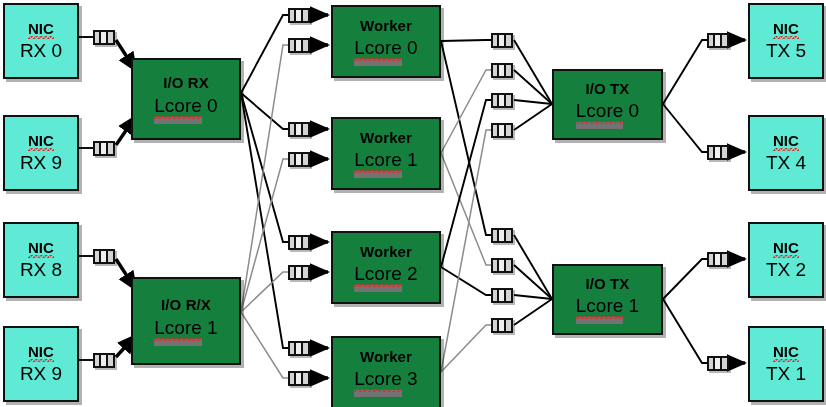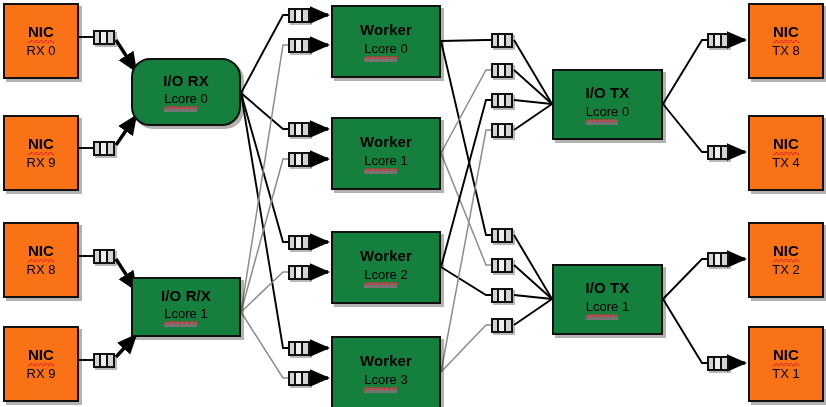--- a/index.html
+++ b/index.html
@@ -13,41 +13,41 @@
   
   .box{
     position:absolute;
     box-sizing:border-box;
     border:2px solid #111111;
     display:flex;flex-direction:column;
     align-items:center;justify-content:center;
     box-shadow:3px 3px 0 rgba(0,0,0,0.30);
     z-index:3;
   }
-  .box.nic{background:#f97316;}
+  .box.nic{background:#5eead4;}
   .box.core{background:#15803d;}
   .ln1{
     font-weight:bold;font-size:15px;color:#000;line-height:1.15;
     letter-spacing:0.1px;
   }
   .ln2{
-    font-size:13px;color:#000;line-height:1.15;margin-top:3px;
+    font-size:19px;color:#000;line-height:1.15;margin-top:3px;
     white-space:nowrap;
   }
   
   .sq{position:relative;display:inline-block;}
   .sq::after{
     content:"";position:absolute;left:0;right:0;bottom:-2px;height:3px;
     background-image:
       radial-gradient(circle at 1.2px 2.6px, #e8262a 1.1px, transparent 1.3px),
       radial-gradient(circle at 3.6px 0.4px, #e8262a 1.1px, transparent 1.3px);
     background-size:4.8px 3px;
     background-repeat:repeat-x;
   }
-  .sq.uline{border-bottom:5px solid #737373;}
+  .sq.uline{border-bottom:7px solid #737373;}
   .nic-word{font-weight:bold;}
 
   
   .q{
     position:absolute;width:22px;height:15px;box-sizing:border-box;
     border:2px solid #111;background:#d4d4d4;
     box-shadow:2px 2px 0 rgba(0,0,0,0.28);
     z-index:4;
   }
   .q::before,.q::after{
@@ -132,39 +132,39 @@
       <div class="box nic" style="left: 3px; top: 222px; width: 76px; height: 76px;">
         <div class="ln1"><span class="sq nic-word">NIC</span></div>
         <div class="ln2" title="RX 2">RX 8</div>
       </div>
       <div class="box nic" style="left: 3px; top: 326px; width: 76px; height: 76px;">
         <div class="ln1"><span class="sq nic-word">NIC</span></div>
         <div class="ln2" title="RX 3">RX 9</div>
       </div>
       <div class="box nic" style="left: 748px; top: 3px; width: 76px; height: 76px;">
         <div class="ln1"><span class="sq nic-word">NIC</span></div>
-        <div class="ln2" title="TX 0">TX 8</div>
+        <div class="ln2" title="TX 0">TX 5</div>
       </div>
       <div class="box nic" style="left: 748px; top: 115px; width: 76px; height: 76px;">
         <div class="ln1"><span class="sq nic-word">NIC</span></div>
         <div class="ln2" title="TX 1">TX 4</div>
       </div>
       <div class="box nic" style="left: 748px; top: 222px; width: 76px; height: 76px;">
         <div class="ln1"><span class="sq nic-word">NIC</span></div>
         <div class="ln2" title="TX 2">TX 2</div>
       </div>
       <div class="box nic" style="left: 748px; top: 326px; width: 76px; height: 76px;">
         <div class="ln1"><span class="sq nic-word">NIC</span></div>
         <div class="ln2" title="TX 3">TX 1</div>
       </div>
-      <div class="box core" style="left: 131px; top: 58px; width: 110px; height: 68px; border-radius: 19px;">
+      <div class="box core" style="left: 131px; top: 58px; width: 110px; height: 82px;">
         <div class="ln1">I/O RX</div>
         <div class="ln2" title="Lcore 0"><span class="sq uline">Lcore</span>&nbsp;0</div>
       </div>
-      <div class="box core" style="left: 131px; top: 277px; width: 110px; height: 60px;">
+      <div class="box core" style="left: 131px; top: 277px; width: 110px; height: 88px;">
         <div class="ln1">I/O R/X</div>
         <div class="ln2" title="Lcore 1"><span class="sq uline">Lcore</span>&nbsp;1</div>
       </div>
       <div class="box core" style="left: 331px; top: 5px; width: 110px; height: 73px;">
         <div class="ln1">Worker</div>
         <div class="ln2" title="Lcore 0"><span class="sq uline">Lcore</span>&nbsp;0</div>
       </div>
       <div class="box core" style="left: 331px; top: 117px; width: 110px; height: 73px;">
         <div class="ln1">Worker</div>
         <div class="ln2" title="Lcore 1"><span class="sq uline">Lcore</span>&nbsp;1</div>

